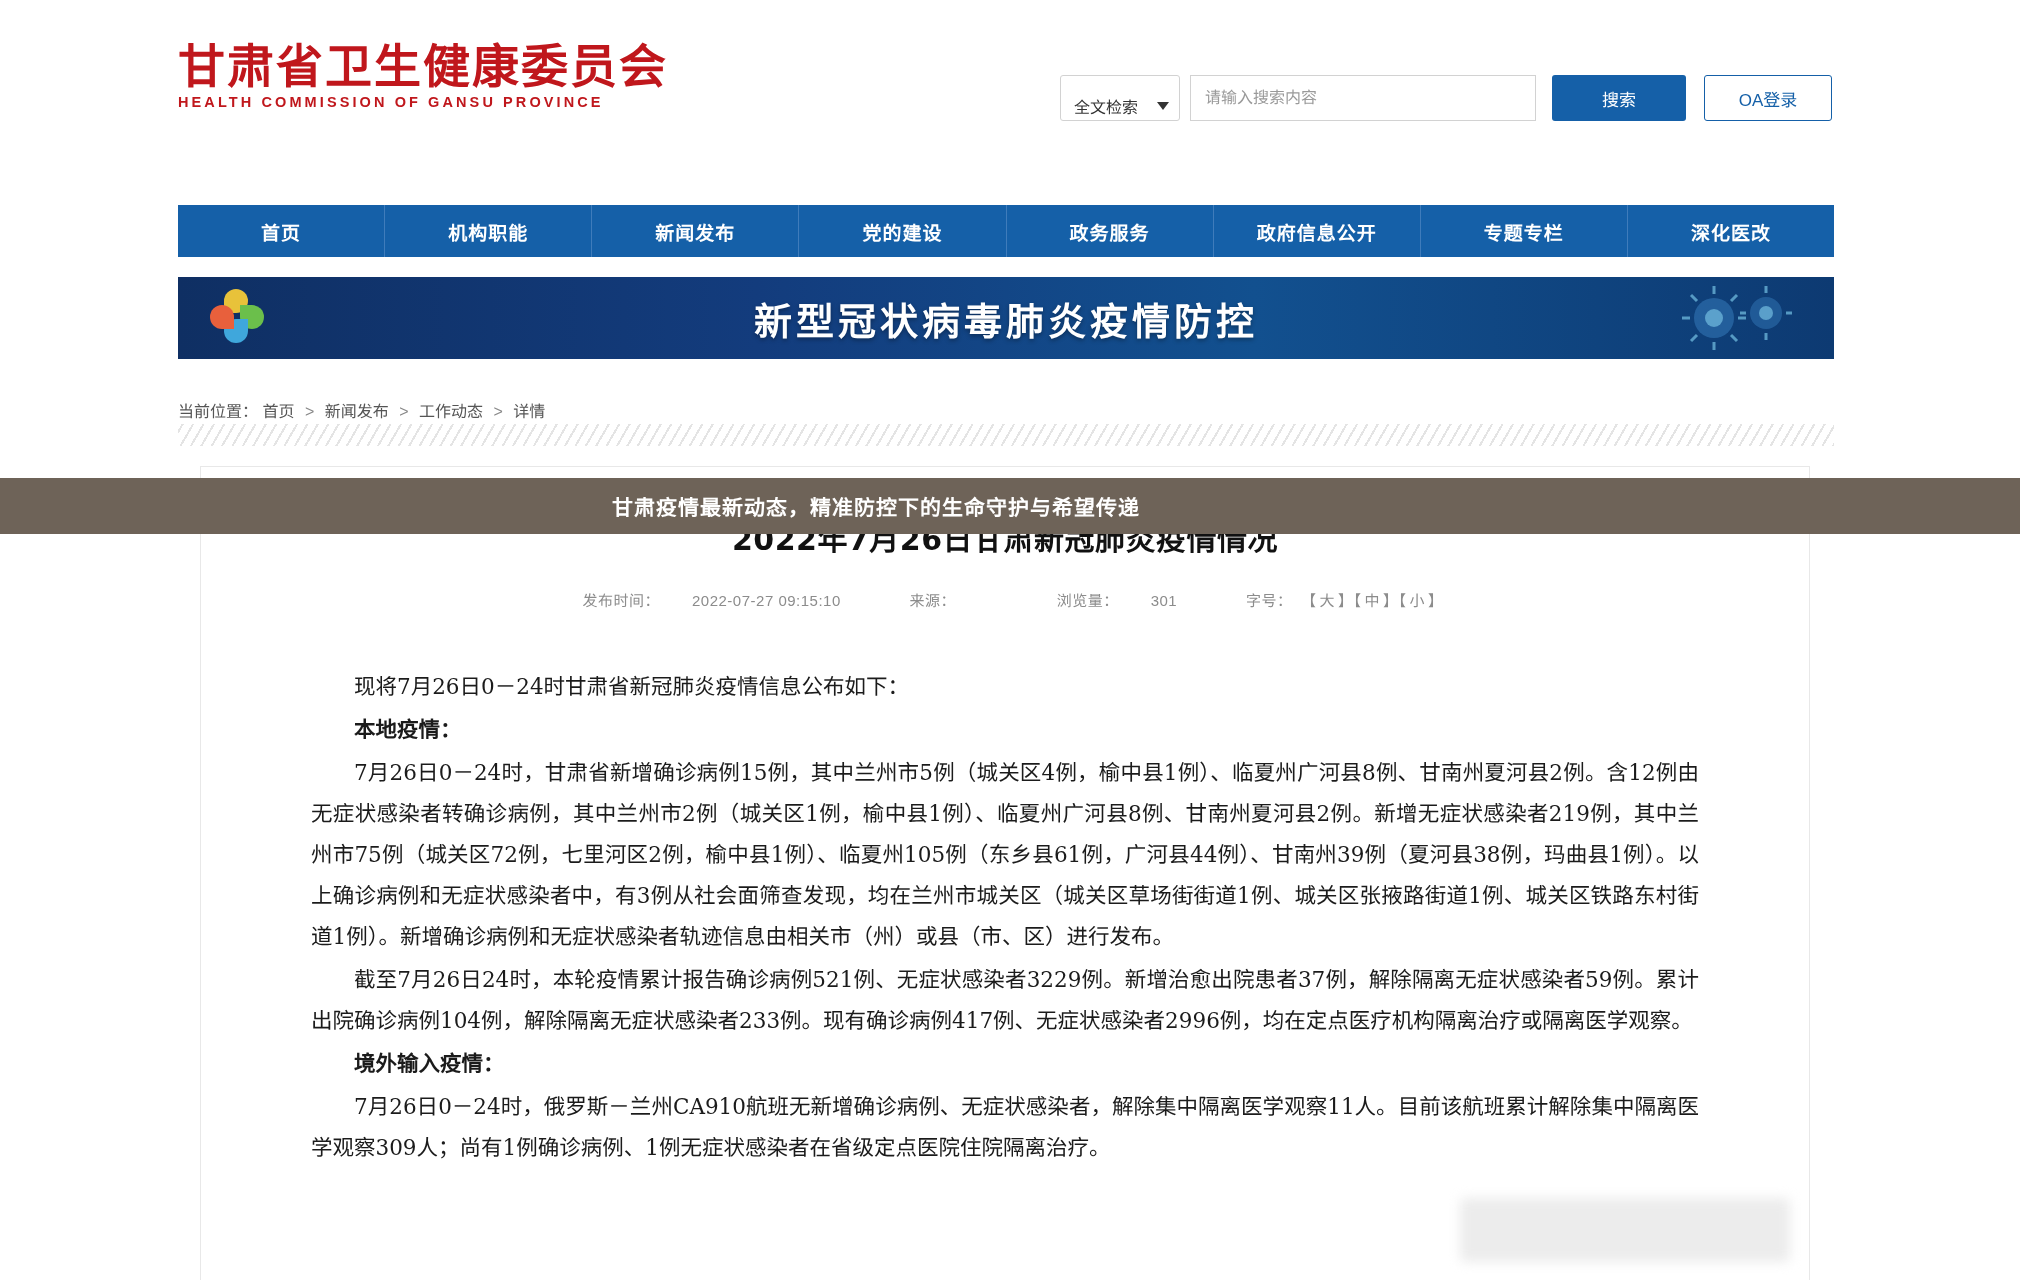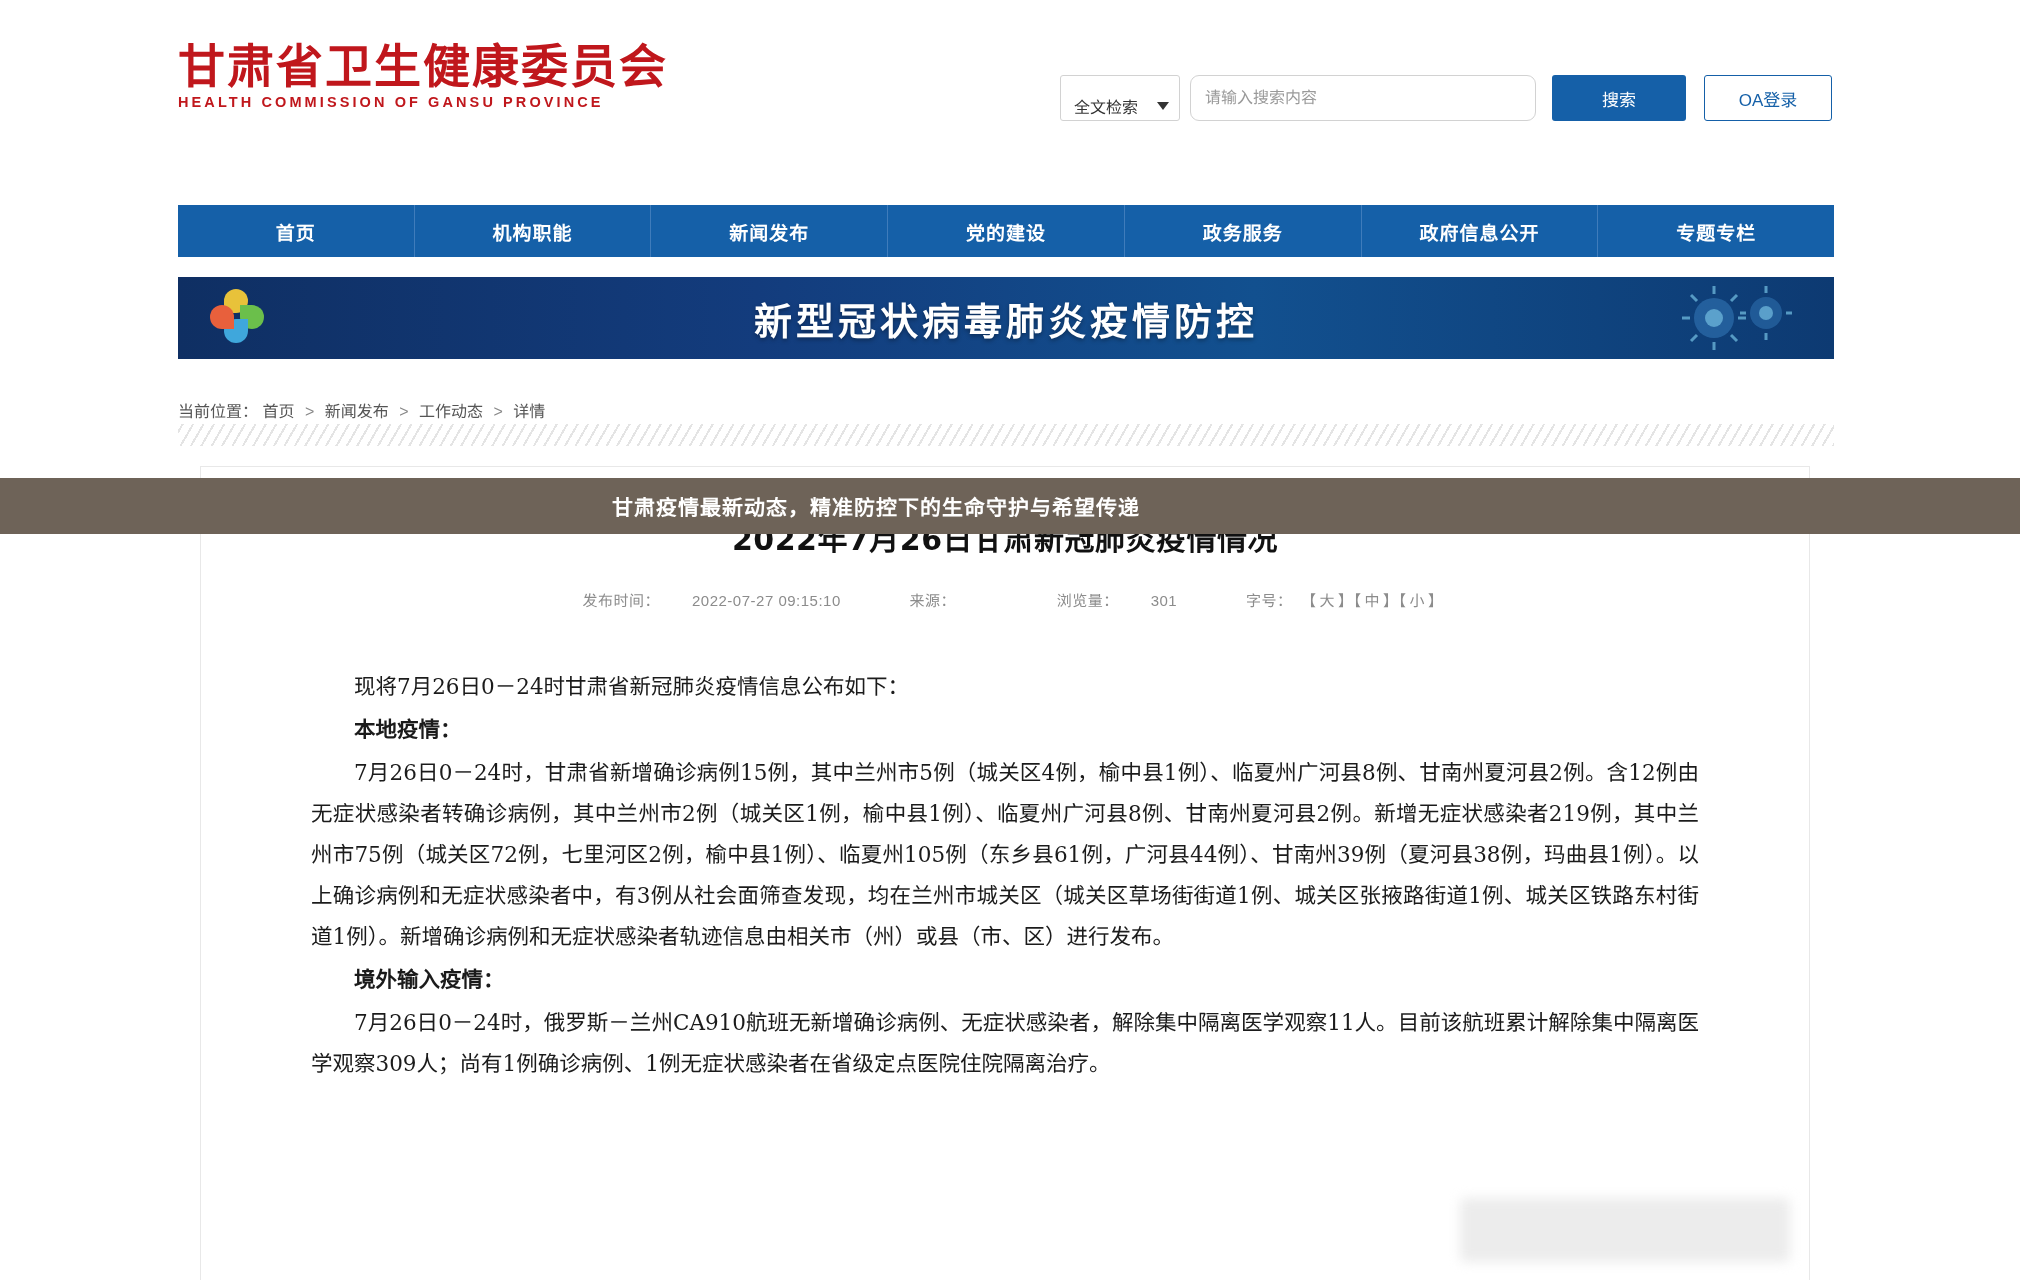--- a/index.html
+++ b/index.html
@@ -77,21 +77,21 @@
     width: 0; height: 0;
     border-left: 6px solid transparent;
     border-right: 6px solid transparent;
     border-top: 8px solid #333;
   }
   .search-input {
     width: 346px;
     height: 46px;
     margin-left: 10px;
     border: 1px solid #d2d2d2;
-    border-radius: 9px;
+    border-radius: 0;
     padding: 0 14px;
     font-size: 16px;
     color: #333;
     outline: none;
     background: #fff;
     font-family: "Liberation Sans", "DejaVu Sans", sans-serif;
   }
   .search-input::placeholder { color: #9a9a9a; }
   .search-btn {
     width: 134px;
@@ -305,20 +305,21 @@
   </div>
 
   <div class="nav">
     <div class="nav-item">首页</div>
     <div class="nav-item">机构职能</div>
     <div class="nav-item">新闻发布</div>
     <div class="nav-item">党的建设</div>
     <div class="nav-item">政务服务</div>
     <div class="nav-item">政府信息公开</div>
     <div class="nav-item">专题专栏</div>
+    <div class="nav-item">深化医改</div>
   </div>
 
   <div class="banner">
     <div class="banner-flower">
       <span class="pet" style="left:14px; top:0;   background:#e8c23a; transform:rotate(0deg);"></span>
       <span class="pet" style="left:30px; top:16px;background:#6bbf4b; transform:rotate(90deg);"></span>
       <span class="pet" style="left:14px; top:30px;background:#3fa7dc; transform:rotate(180deg);"></span>
       <span class="pet" style="left:0px;  top:16px;background:#e8603c; transform:rotate(270deg);"></span>
     </div>
     <svg class="banner-virus" viewBox="0 0 130 70">
@@ -371,20 +372,21 @@
       </span>
       <span class="fs">
         <span>字号：</span>【<a>大</a>】【<a>中</a>】【<a>小</a>】
       </span>
     </div>
 
     <div class="art-body">
       <p>现将7月26日0－24时甘肃省新冠肺炎疫情信息公布如下：</p>
       <p class="bold">本地疫情：</p>
       <p>7月26日0－24时，甘肃省新增确诊病例15例，其中兰州市5例（城关区4例，榆中县1例）、临夏州广河县8例、甘南州夏河县2例。含12例由无症状感染者转确诊病例，其中兰州市2例（城关区1例，榆中县1例）、临夏州广河县8例、甘南州夏河县2例。新增无症状感染者219例，其中兰州市75例（城关区72例，七里河区2例，榆中县1例）、临夏州105例（东乡县61例，广河县44例）、甘南州39例（夏河县38例，玛曲县1例）。以上确诊病例和无症状感染者中，有3例从社会面筛查发现，均在兰州市城关区（城关区草场街街道1例、城关区张掖路街道1例、城关区铁路东村街道1例）。新增确诊病例和无症状感染者轨迹信息由相关市（州）或县（市、区）进行发布。</p>
+      <p>截至7月26日24时，本轮疫情累计报告确诊病例521例、无症状感染者3229例。新增治愈出院患者37例，解除隔离无症状感染者59例。累计出院确诊病例104例，解除隔离无症状感染者233例。现有确诊病例417例、无症状感染者2996例，均在定点医疗机构隔离治疗或隔离医学观察。</p>
       <p class="bold">境外输入疫情：</p>
       <p>7月26日0－24时，俄罗斯－兰州CA910航班无新增确诊病例、无症状感染者，解除集中隔离医学观察11人。目前该航班累计解除集中隔离医学观察309人；尚有1例确诊病例、1例无症状感染者在省级定点医院住院隔离治疗。</p>
     </div>
   </div>
 
   <div class="wm"></div>
 
   <div class="overlay-band">
     <div class="overlay-text">甘肃疫情最新动态，精准防控下的生命守护与希望传递</div>
   </div>

